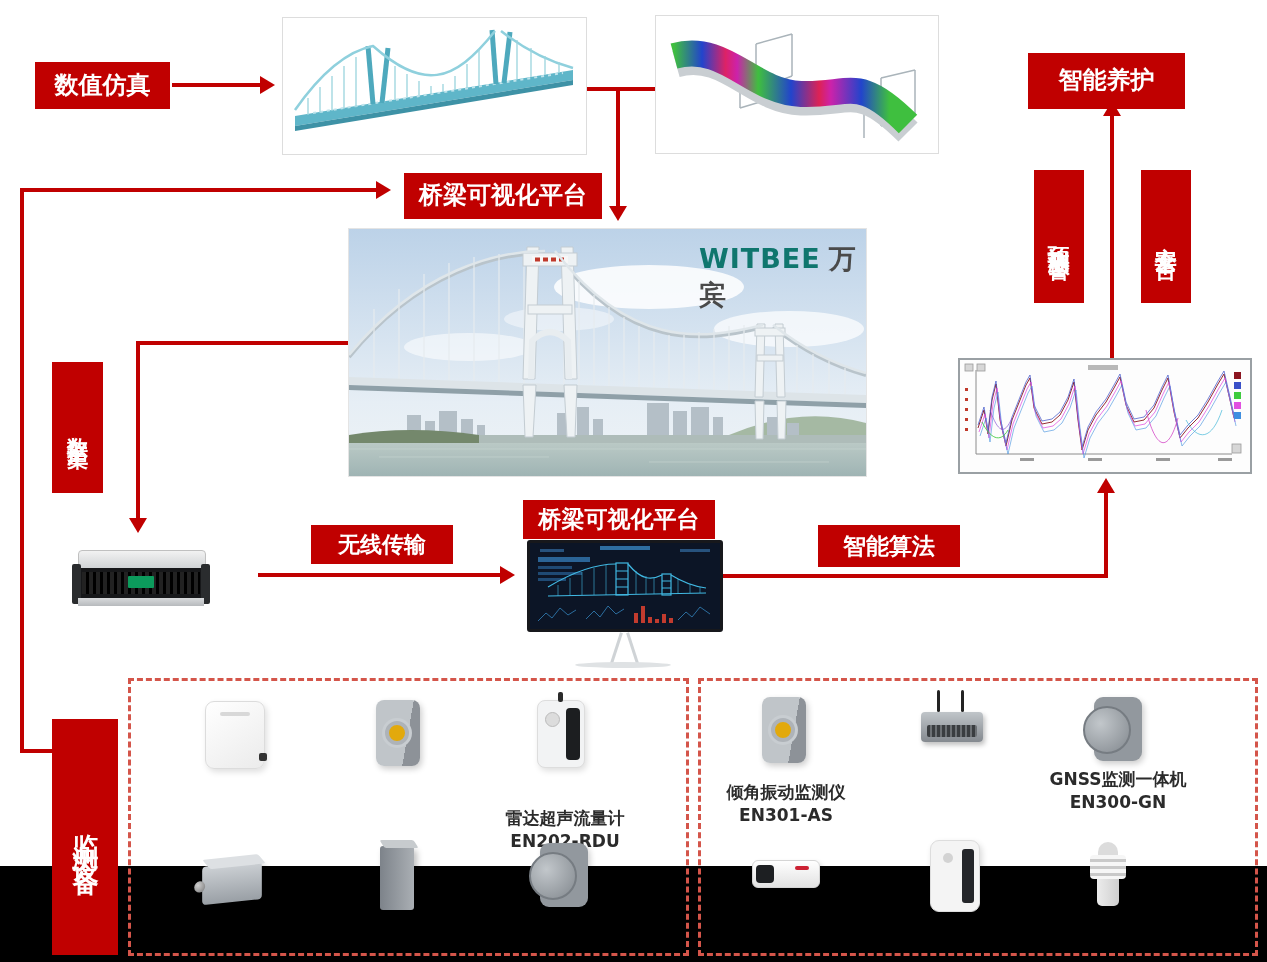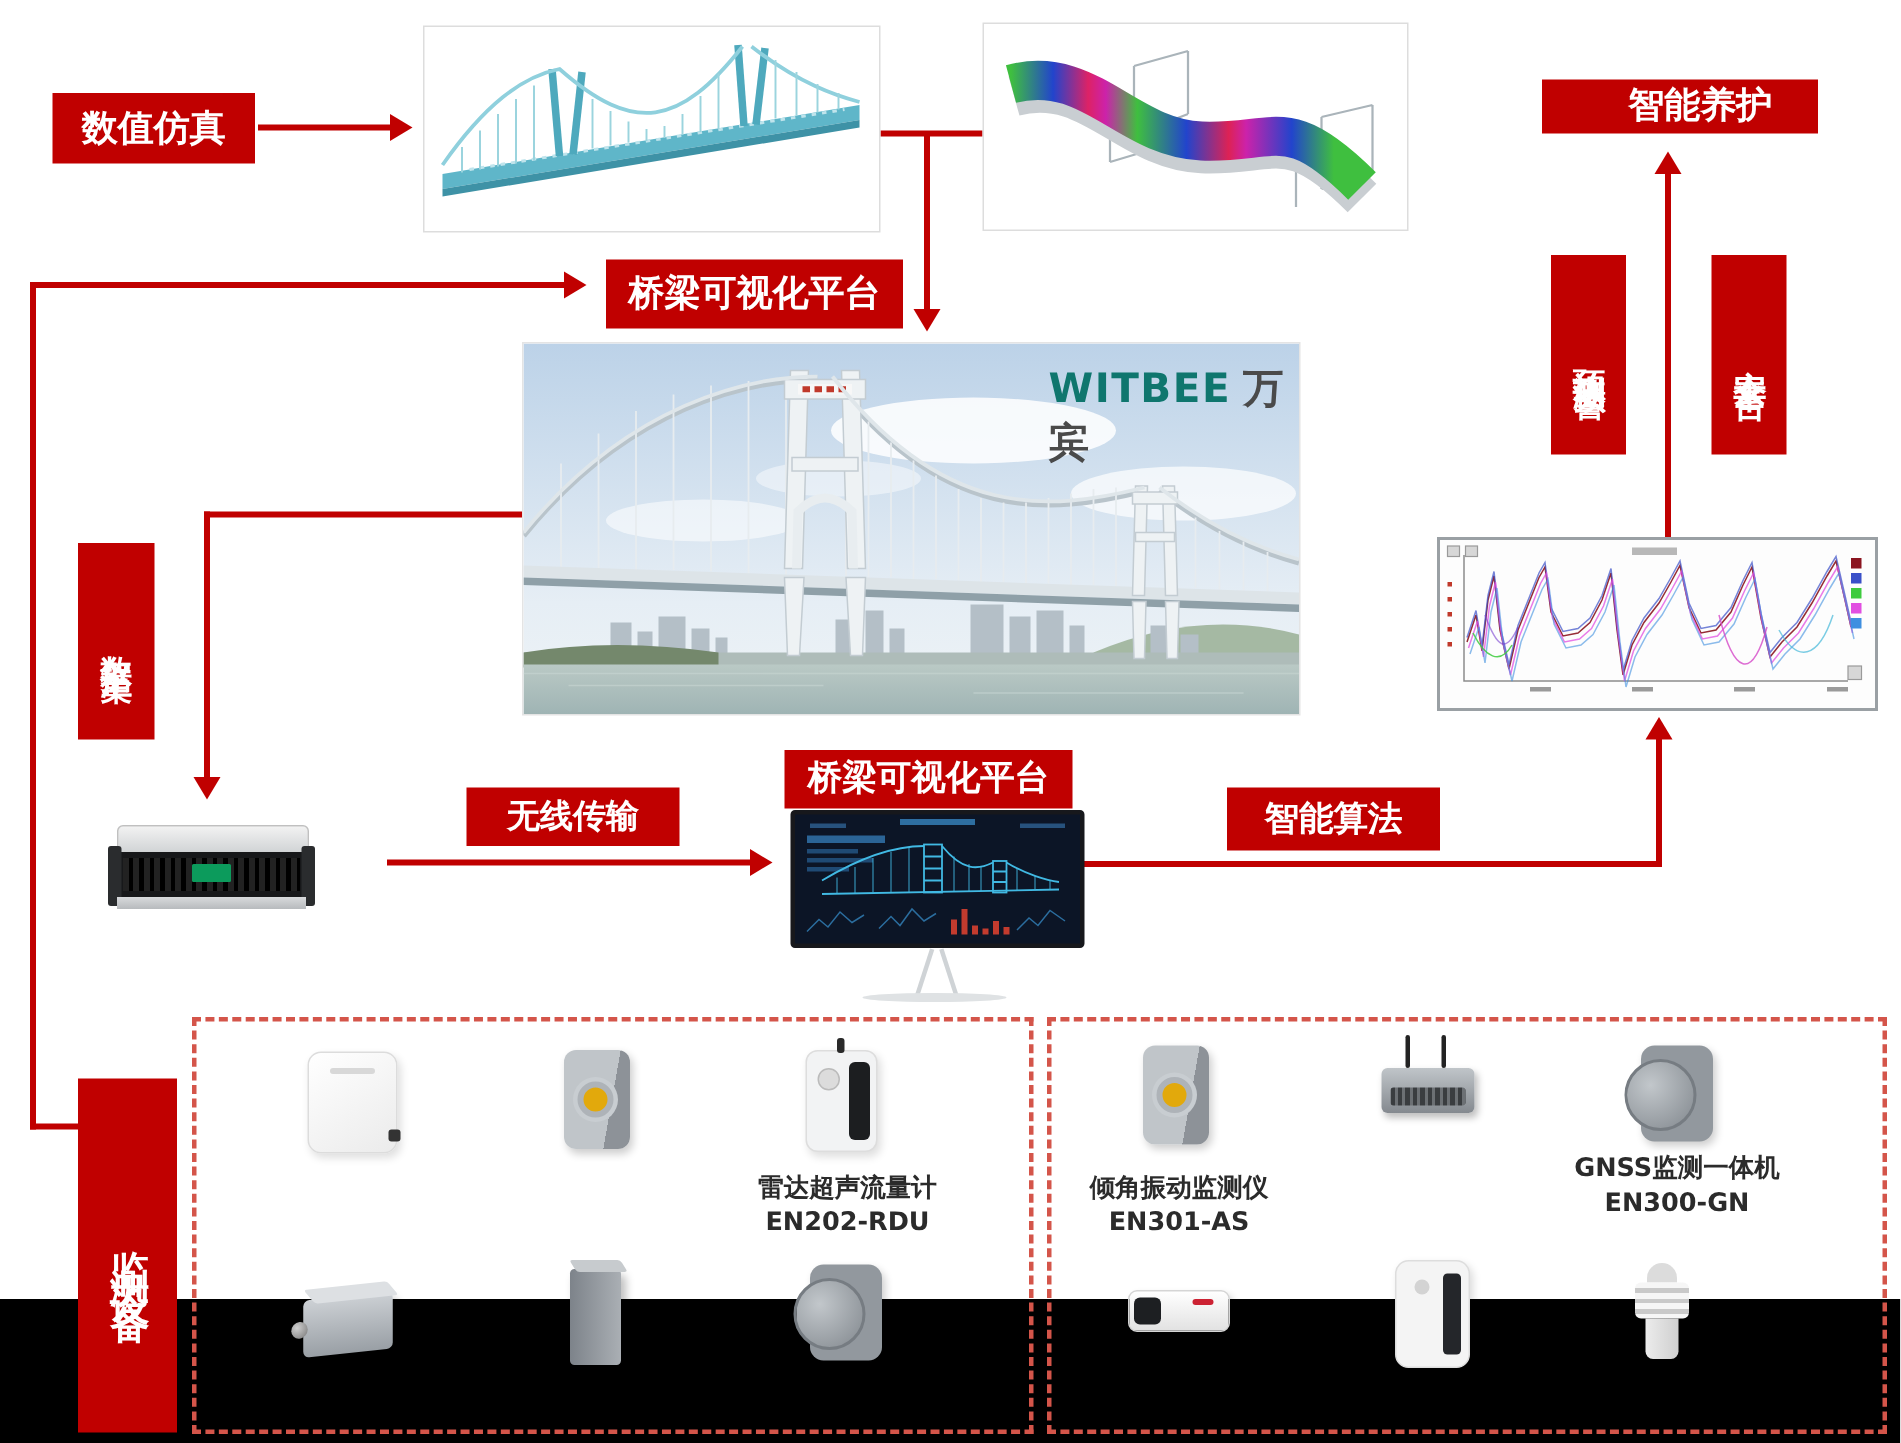--- a/index.html
+++ b/index.html
@@ -124,21 +124,21 @@
 
   <div class="cline" style="left:722px;top:574px;width:386px;height:4px;"></div>
   <div class="cline" style="left:1104px;top:492px;width:4px;height:86px;"></div>
   <div class="tri tri-u" style="left:1097px;top:478px;"></div>
 
   <div class="cline" style="left:1110px;top:115px;width:4px;height:243px;"></div>
   <div class="tri tri-u" style="left:1103px;top:101px;"></div>
 
   <div class="rbox" style="left:35px;top:62px;width:135px;height:47px;font-size:24px;">数值仿真</div>
   <div class="rbox" style="left:404px;top:173px;width:198px;height:46px;font-size:24px;">桥梁可视化平台</div>
-  <div class="rbox" style="left:1028px;top:53px;width:157px;height:36px;font-size:24px;padding-left:27px;">智能养护</div>
+  <div class="rbox" style="left:1028px;top:53px;width:157px;height:56px;font-size:24px;">智能养护</div>
   <div class="rbox vtext" style="left:1034px;top:170px;width:50px;height:133px;font-size:22px;letter-spacing:4px;">预测预警</div>
   <div class="rbox vtext" style="left:1141px;top:170px;width:50px;height:133px;font-size:22px;letter-spacing:4px;">安全平台</div>
   <div class="rbox vtext" style="left:52px;top:362px;width:51px;height:131px;font-size:21px;letter-spacing:4px;">数据汇集</div>
   <div class="rbox" style="left:295px;top:525px;width:142px;height:39px;font-size:22px;margin-left:16px;">无线传输</div>
   <div class="rbox" style="left:523px;top:500px;width:192px;height:39px;font-size:23px;">桥梁可视化平台</div>
   <div class="rbox" style="left:818px;top:525px;width:142px;height:42px;font-size:23px;">智能算法</div>
   <div class="rbox vtext" style="left:52px;top:719px;width:66px;height:236px;font-size:26px;letter-spacing:12px;">监测设备</div>
 
   <div class="imgbox" style="left:282px;top:17px;width:303px;height:136px;">
     <svg width="303" height="136" viewBox="0 0 303 136">
@@ -352,21 +352,21 @@
   <div class="ic ic-temp" style="left:205px;top:701px;"></div>
   <div class="ic ic-tilt" style="left:376px;top:700px;">
       <span class="dot"></span>
     </div>
   <div class="ic ic-flow" style="left:537px;top:700px;">
     <span class="ant"></span>
     <span class="panel"></span>
     <span class="knob"></span>
   </div>
 
-  <div class="devlabel" style="left:470px;top:781px;">
+  <div class="devlabel" style="left:470px;top:807px;">
     <div>雷达超声流量计</div>
     <div>EN202-RDU</div>
   </div>
 
   <div class="ic ic-accel" style="left:202px;top:864px;"></div>
   <div class="ic ic-vbox" style="left:380px;top:846px;"></div>
   <div class="ic ic-round" style="left:540px;top:843px;"></div>
 
   <div class="ic ic-tilt" style="left:762px;top:697px;">
       <span class="dot"></span>

